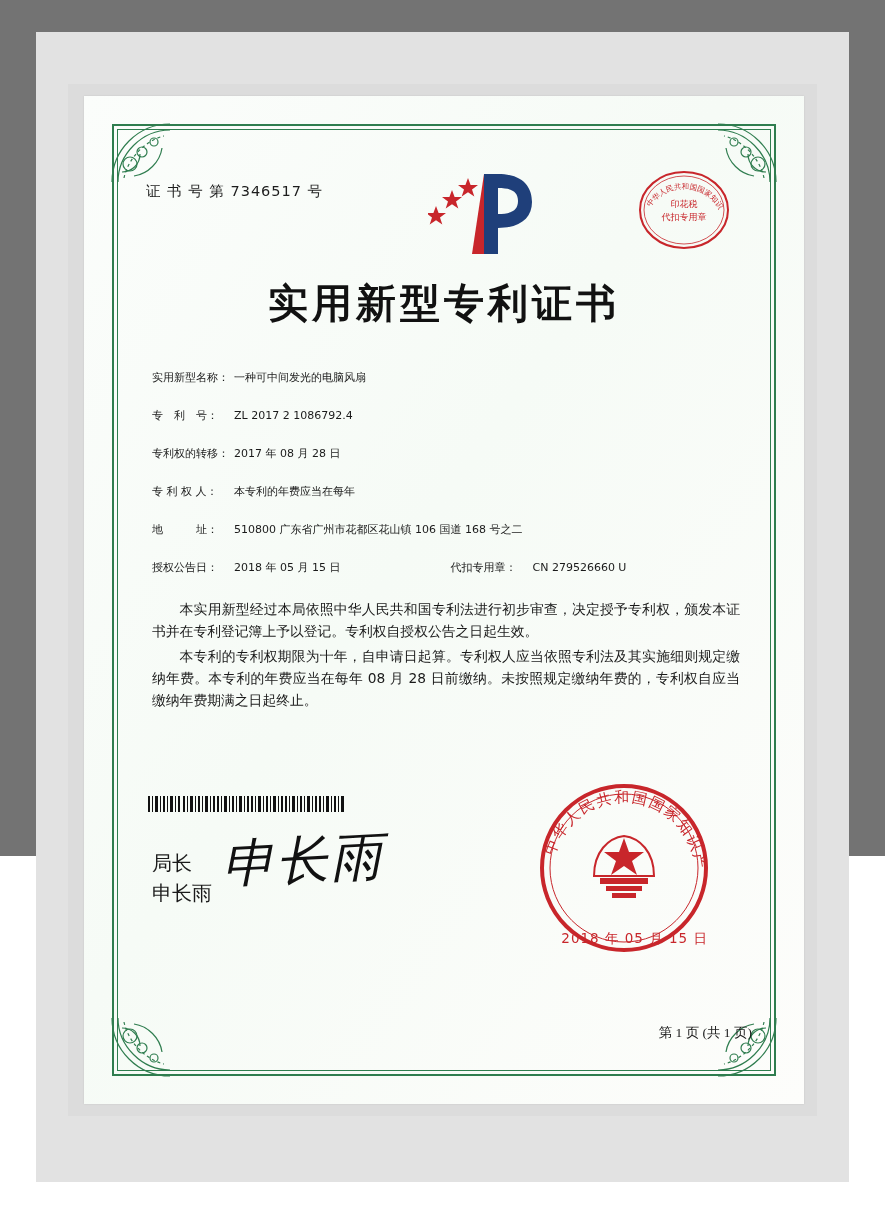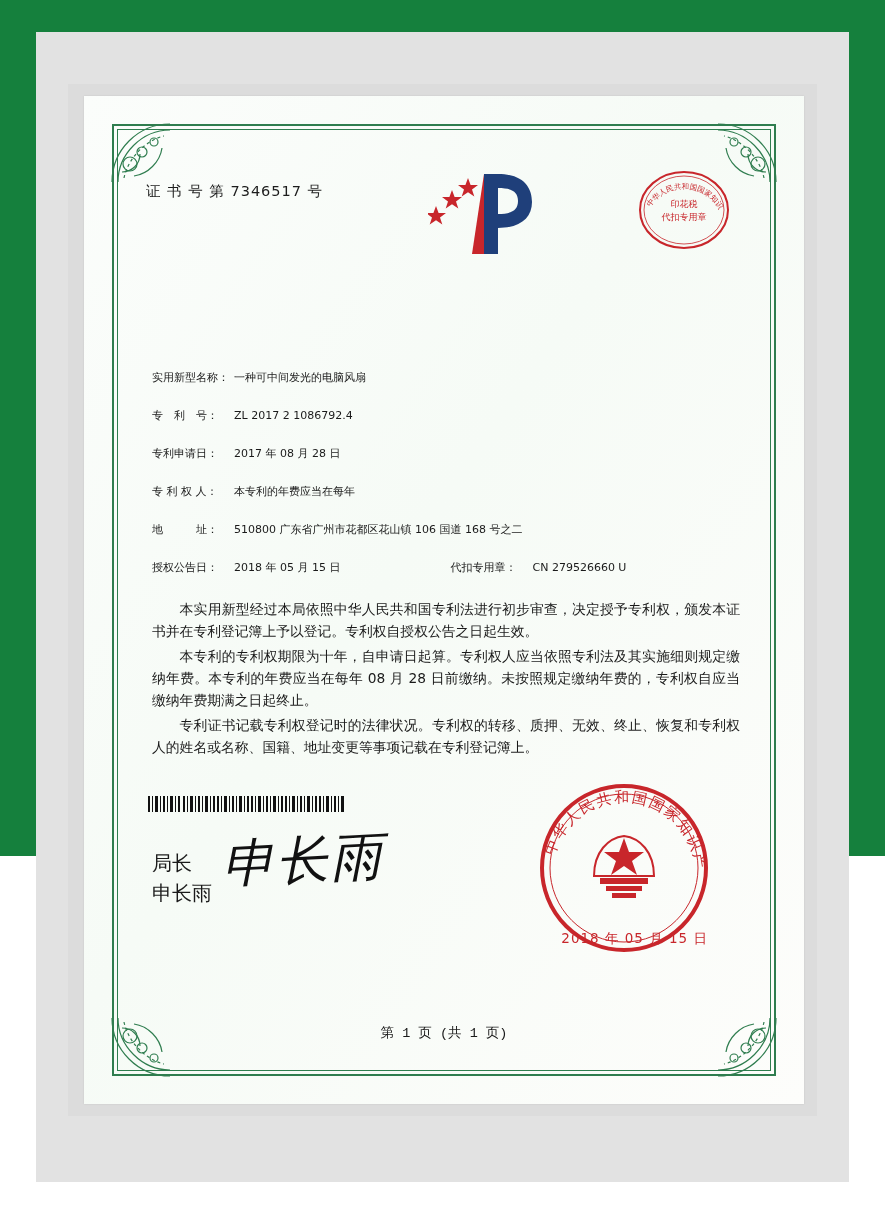--- a/index.html
+++ b/index.html
@@ -12,21 +12,21 @@
     height: 1214px;
     font-family: "Liberation Serif", "DejaVu Serif", serif;
     overflow: hidden;
   }
 
   
   .scan {
     position: relative;
     width: 885px;
     height: 856px;
-    background: #15803d;
+    background: #737373;
   }
   .scan-inner {
     position: absolute;
     left: 36px; top: 32px;
     width: 813px; height: 1150px;
     background: #e2e2e2;
   }
   .scan-inner2 {
     position: absolute;
     left: 68px; top: 84px;
@@ -202,24 +202,24 @@
     font-size: 13.5px;
     color: #c8262b;
     letter-spacing: 1px;
     font-family: "DejaVu Sans", "Liberation Sans", sans-serif;
   }
 
   .page-num {
     position: absolute;
     left: 0; right: 0;
     bottom: 10px;
-    text-align: center;
+    text-align: right;
     font-size: 13.5px;
     color: #1a1a1a;
-    font-family: Liberation Mono, monospace;
+    font-family: Liberation Serif, serif;
   }
 </style>
 </head>
 <body>
 
 <div class="scan">
   <div class="scan-inner"></div>
   <div class="scan-inner2"></div>
 
   <div class="page">
@@ -299,51 +299,51 @@
           <ellipse cx="50" cy="50" rx="40" ry="34" fill="none" stroke="#c8262b" stroke-width="0.8"></ellipse>
           <text x="50" y="47" text-anchor="middle" font-size="9" fill="#c8262b" font-family="DejaVu Sans, sans-serif">印花税</text>
           <text x="50" y="60" text-anchor="middle" font-size="9" fill="#c8262b" font-family="DejaVu Sans, sans-serif">代扣专用章</text>
           <path id="arcTop" d="M14 52 A38 34 0 0 1 86 52" fill="none"></path>
           <text font-size="7.5" fill="#c8262b" font-family="DejaVu Sans, sans-serif">
             <textPath href="#arcTop" startOffset="6%">中华人民共和国国家知识产权局专利局</textPath>
           </text>
         </svg>
       </div>
 
+      <div class="main-title">实用新型专利证书</div>
 
       <div class="fields">
         <div class="field">
           <span class="lbl">实用新型名称：</span><span class="val">一种可中间发光的电脑风扇</span>
         </div>
         <div class="field">
           <span class="lbl">专　利　号：</span><span class="val">ZL 2017 2 1086792.4</span>
         </div>
         <div class="field">
-          <span class="lbl">专利申请日：</span><span class="val">2017 年 08 月 28 日</span>
+          <span class="lbl">专利权的转移：</span><span class="val">2017 年 08 月 28 日</span>
         </div>
         <div class="field">
           <span class="lbl">专 利 权 人：</span><span class="val">本专利的年费应当在每年</span>
         </div>
         <div class="field">
           <span class="lbl">地　　　址：</span><span class="val">510800  广东省广州市花都区花山镇 106 国道 168 号之二</span>
         </div>
         <div class="field field-row">
           <div>
             <span class="lbl">授权公告日：</span><span class="val">2018 年 05 月 15 日</span>
           </div>
           <div class="col2">
             <span class="lbl">代扣专用章：</span><span class="val">CN 279526660 U</span>
           </div>
         </div>
       </div>
 
       <div class="paras">
         <p>本实用新型经过本局依照中华人民共和国专利法进行初步审查，决定授予专利权，颁发本证书并在专利登记簿上予以登记。专利权自授权公告之日起生效。</p>
         <p>本专利的专利权期限为十年，自申请日起算。专利权人应当依照专利法及其实施细则规定缴纳年费。本专利的年费应当在每年 08 月 28 日前缴纳。未按照规定缴纳年费的，专利权自应当缴纳年费期满之日起终止。</p>
-        <p>专利证书记载专利权登记时的法律状况。专利权的转移、质押、无效、终止、恢复和专利权人的姓名或名称、国籍、地址变更等事项记载在专利登记簿上。</p>
       </div>
 
       <div class="barcode">
         <svg width="210" height="16" viewBox="0 0 210 16">
           <g fill="#111">
             <rect x="0" y="0" width="2" height="16"></rect>
               <rect x="4" y="0" width="1" height="16"></rect>
             <rect x="7" y="0" width="3" height="16"></rect>
               <rect x="12" y="0" width="1" height="16"></rect>
             <rect x="15" y="0" width="2" height="16"></rect>

